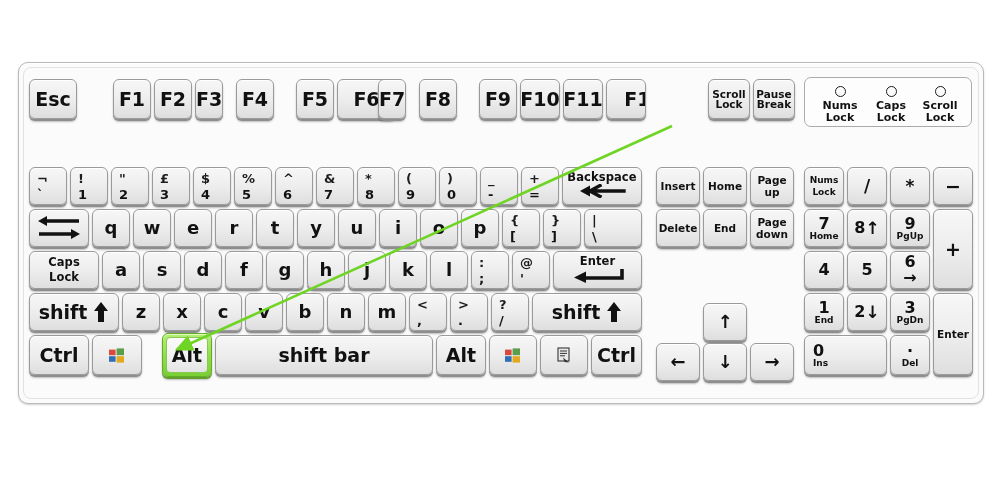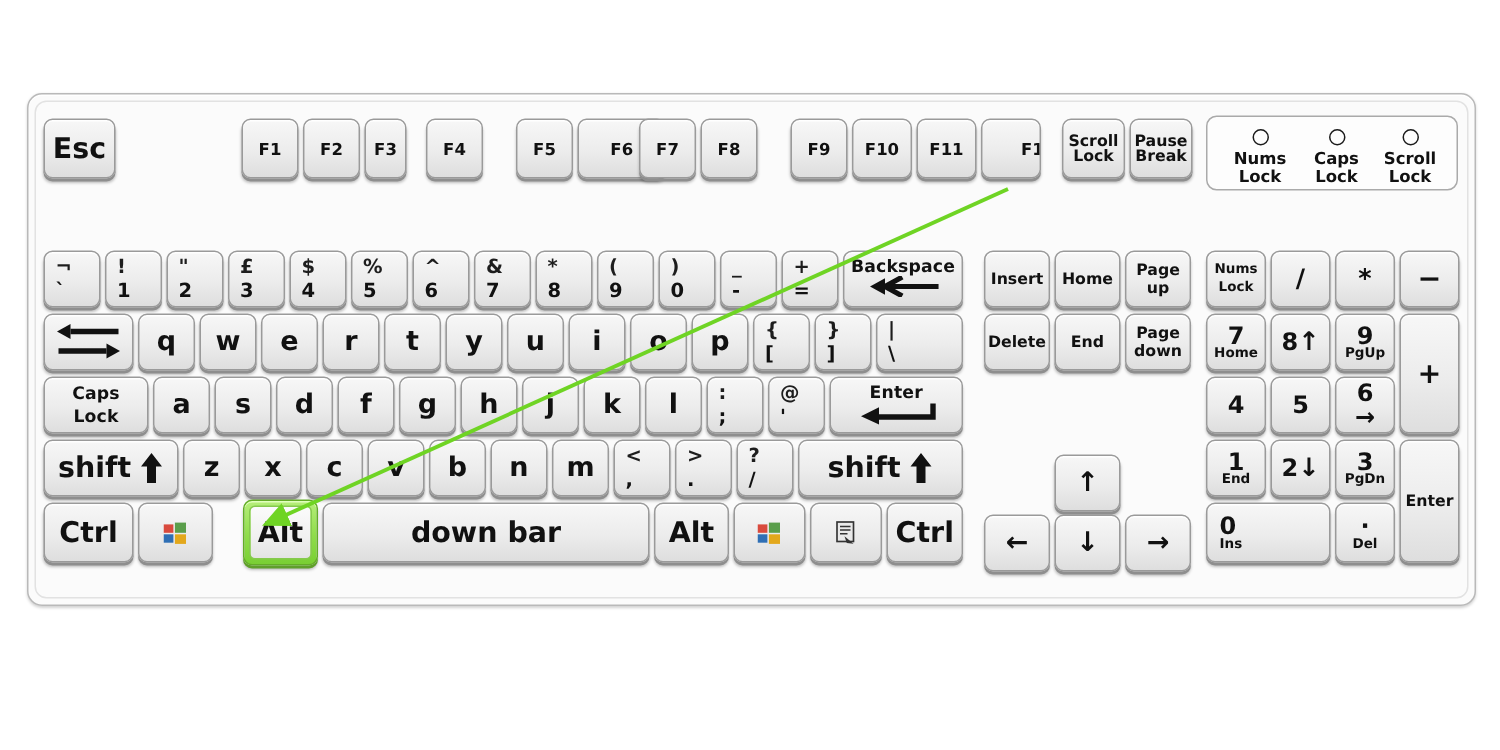--- a/index.html
+++ b/index.html
@@ -47,21 +47,21 @@
     display:flex;flex-direction:column;align-items:center;justify-content:center;
   }
   
   .dual{justify-content:space-between;padding:4px 0 3px 5px;align-items:flex-start;}
   .dual .ln{font-size:13px;text-align:left;padding-left:2px;}
   .dual .top{opacity:.95;}
   
   .w{font-size:11.5px;font-weight:700;letter-spacing:.1px;}
   .w2{font-size:10.5px;font-weight:700;}
   .w3{font-size:9px;font-weight:700;}
-  .fk{font-size:11px;margin-left:48px;}
+  .fk{font-size:19px;}
   .alpha{font-size:18px;font-weight:600;}
   .big{font-size:19px;font-weight:600;}
   
   .cluster-box{
     position:absolute;box-sizing:border-box;
     border:1px solid #aaaaaa;border-radius:7px;background:#fdfdfd;
   }
   .led{width:9px;height:9px;border:1.6px solid #1b1b1b;border-radius:50%;margin:0 auto 3px;}
   .ledlab{font-size:11px;font-weight:700;text-align:center;line-height:1.12;color:#111;}
   .ledcell{position:absolute;width:62px;text-align:center;}
@@ -92,21 +92,21 @@
   <div class="key fk" style="left:217px;top:16px;width:38px;height:40px;">
     <span class="ln">F4</span>
     </div>
 
   <div class="key fk" style="left:277px;top:16px;width:38px;height:40px;">
     <span class="ln">F5</span>
     </div>
   <div class="key fk" style="left:318px;top:16px;width:59px;height:40px;">
     <span class="ln">F6</span>
     </div>
-  <div class="key fk" style="left:359px;top:16px;width:38px;height:40px;">
+  <div class="key fk" style="left:359px;top:16px;width:28px;height:40px;">
     <span class="ln">F7</span>
     </div>
   <div class="key fk" style="left:400px;top:16px;width:38px;height:40px;">
     <span class="ln">F8</span>
     </div>
 
   <div class="key fk" style="left:460px;top:16px;width:38px;height:40px;">
     <span class="ln">F9</span>
     </div>
   <div class="key fk" style="left:501px;top:16px;width:40px;height:40px;">
@@ -361,21 +361,21 @@
       <rect x="0" y="8.2" width="6.6" height="5.6" fill="#2f6fb5"></rect>
       <rect x="7.6" y="8.2" width="7.4" height="6.4" fill="#e3a81c"></rect>
     </svg>
   </div>
   <div class="key hl" style="left:143px;top:270px;width:50px;height:44px;">
     <div class="inner">
         <span class="ln big">Alt</span>
       </div>
   </div>
   <div class="key" style="left:196px;top:272px;width:218px;height:40px;">
-    <span class="ln big">down bar</span>
+    <span class="ln big">shift bar</span>
     </div>
   <div class="key" style="left:417px;top:272px;width:50px;height:40px;">
     <span class="ln big">Alt</span>
     </div>
   <div class="key" style="left:470px;top:272px;width:48px;height:40px;">
     <svg class="winlogo" viewBox="0 0 16 15">
       <rect x="0" y="1.6" width="6.6" height="5.6" fill="#d94a3d"></rect>
       <rect x="7.6" y="0.4" width="7.4" height="6.8" fill="#5a9e4b"></rect>
       <rect x="0" y="8.2" width="6.6" height="5.6" fill="#2f6fb5"></rect>
       <rect x="7.6" y="8.2" width="7.4" height="6.4" fill="#e3a81c"></rect>

